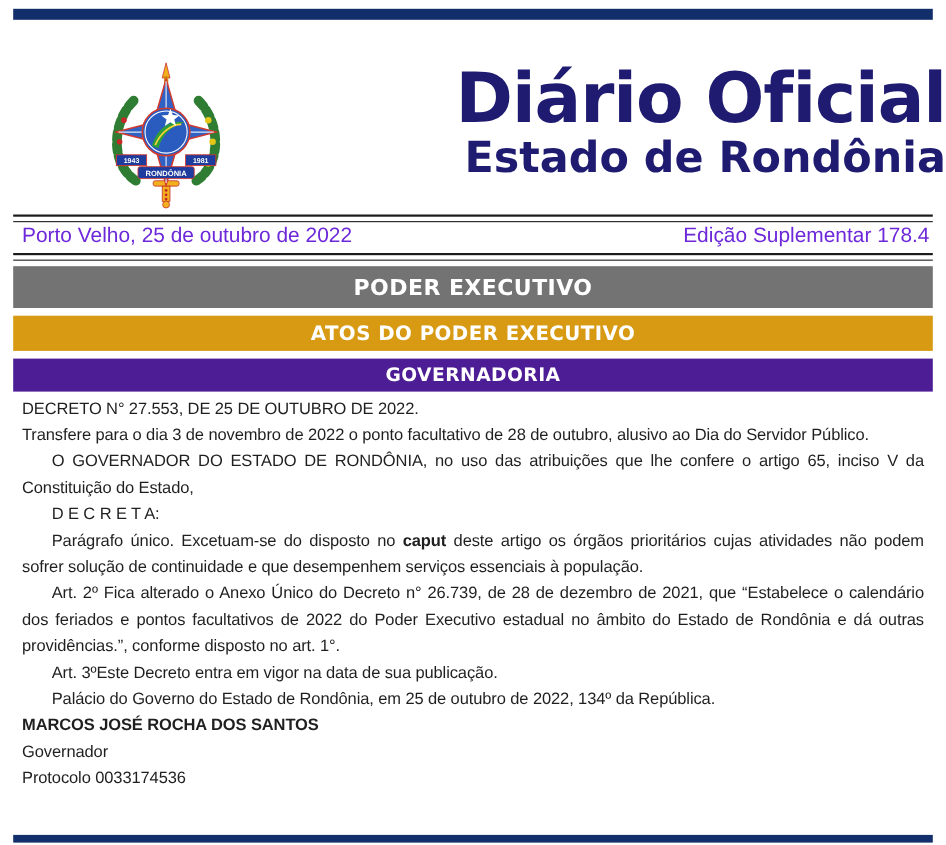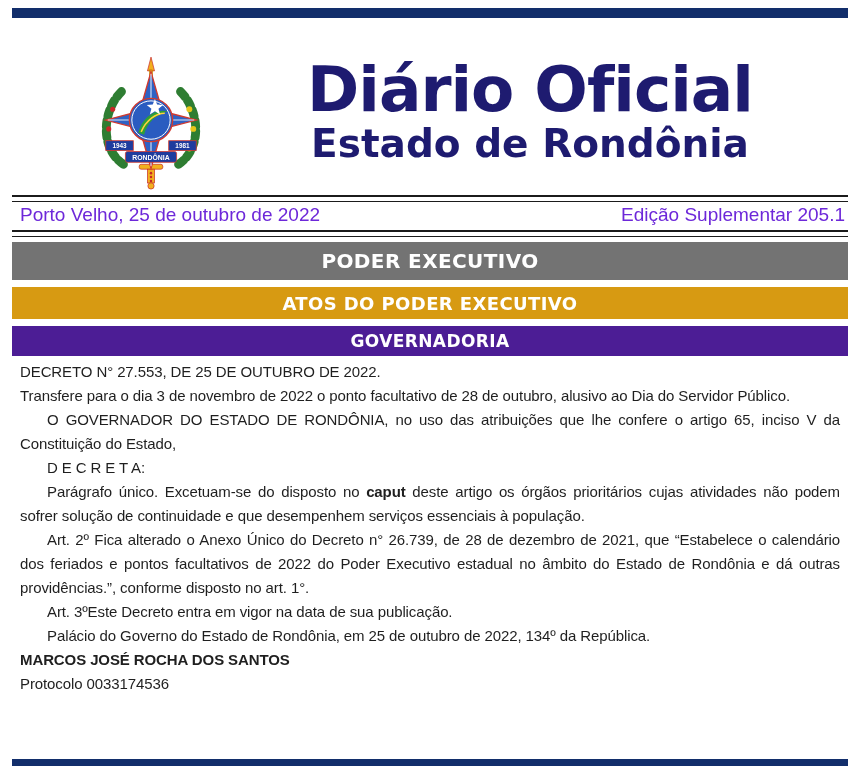--- a/index.html
+++ b/index.html
@@ -3,21 +3,21 @@
 <meta charset="utf-8">
 <style>
   html,body{margin:0;padding:0;background:#ffffff;}
   .page{
     position:relative;width:860px;height:768px;overflow:hidden;background:#fff;
     font-family:"Liberation Sans", sans-serif;color:#1f1f1f;
   }
   .hbar{height:10px;margin:8px 12px 0 12px;}
   .header{position:relative;height:174px;}
   .coat{position:absolute;left:92px;top:34px;width:118px;height:142px;}
-  .titles{margin-left:200px;padding-top:40px;text-align:center;}
+  .titles{margin-left:200px;padding-top:40px;text-align:right;}
   .title{
     font-family:"DejaVu Sans", sans-serif;font-weight:bold;font-size:63px;
     line-height:1.02;color:#1e1b70;letter-spacing:-1px;margin:0;
   }
   .subtitle{
     font-family:"DejaVu Sans", sans-serif;font-weight:bold;font-size:39px;
     line-height:1.05;color:#1e1b70;margin:2px 0 0 0;
   }
   .gov-line{margin:0 15px;text-align:right;font-size:15px;color:#222;height:20px;line-height:20px;}
   .rule{height:4px;border-top:2px solid #1b1b1b;border-bottom:1.5px solid #1b1b1b;margin:3px 12px 0 12px;}
@@ -89,21 +89,21 @@
       <h1 class="title">Diário Oficial</h1>
       <h2 class="subtitle">Estado de Rondônia</h2>
     </div>
   </div>
 
 
   <div class="rule"></div>
 
   <div class="meta-row">
     <span>Porto Velho, 25 de outubro de 2022</span>
-    <span>Edição Suplementar 205.1</span>
+    <span>Edição Suplementar 178.4</span>
   </div>
 
   <div class="rule"></div>
 
   <div class="banner b1" style="background-color: #737373;">
     <span>PODER EXECUTIVO</span>
   </div>
   <div class="banner b2" style="background-color: rgb(215, 154, 18);">
     <span>ATOS DO PODER EXECUTIVO</span>
   </div>
@@ -114,18 +114,19 @@
   <div class="content">
     <p class="heading">DECRETO N° 27.553, DE 25 DE OUTUBRO DE 2022.</p>
     <p>Transfere para o dia 3 de novembro de 2022 o ponto facultativo de 28 de outubro, alusivo ao Dia do Servidor Público.</p>
     <p class="ind">O GOVERNADOR DO ESTADO DE RONDÔNIA, no uso das atribuições que lhe confere o artigo 65, inciso V da Constituição do Estado,</p>
     <p class="ind">D E C R E T A:</p>
     <p class="ind"><span>Parágrafo único. Excetuam-se do disposto no </span><b>caput</b><span> deste artigo os órgãos prioritários cujas atividades não podem sofrer solução de continuidade e que desempenhem serviços essenciais à população.</span></p>
     <p class="ind">Art. 2º Fica alterado o Anexo Único do Decreto n° 26.739, de 28 de dezembro de 2021, que “Estabelece o calendário dos feriados e pontos facultativos de 2022 do Poder Executivo estadual no âmbito do Estado de Rondônia e dá outras providências.”, conforme disposto no art. 1°.</p>
     <p class="ind">Art. 3ºEste Decreto entra em vigor na data de sua publicação.</p>
     <p class="ind">Palácio do Governo do Estado de Rondônia, em 25 de outubro de 2022, 134º da República.</p>
     <p class="sig-name">MARCOS JOSÉ ROCHA DOS SANTOS</p>
+    <p class="sig-role">Governador</p>
     <p class="protocol">Protocolo 0033174536</p>
   </div>
 
   <div class="bottom-bar" style="background-color: rgb(18, 46, 107);"></div>
 
 </div>
 
 </body></html>

